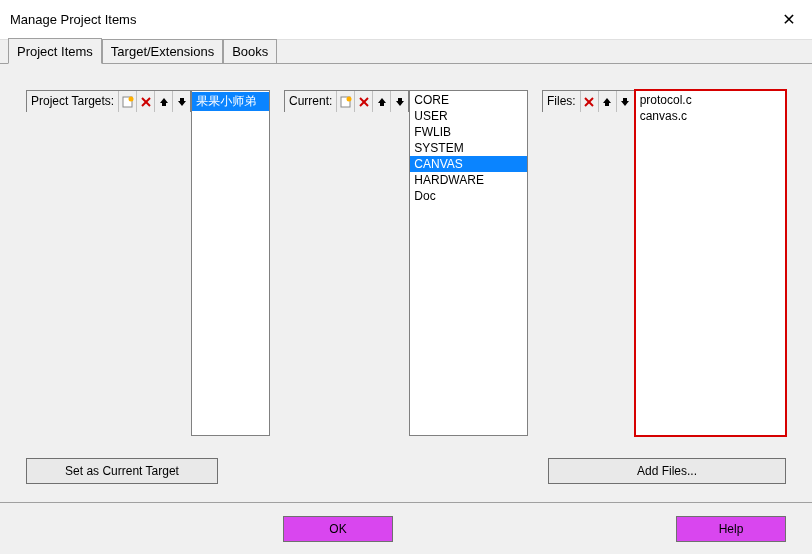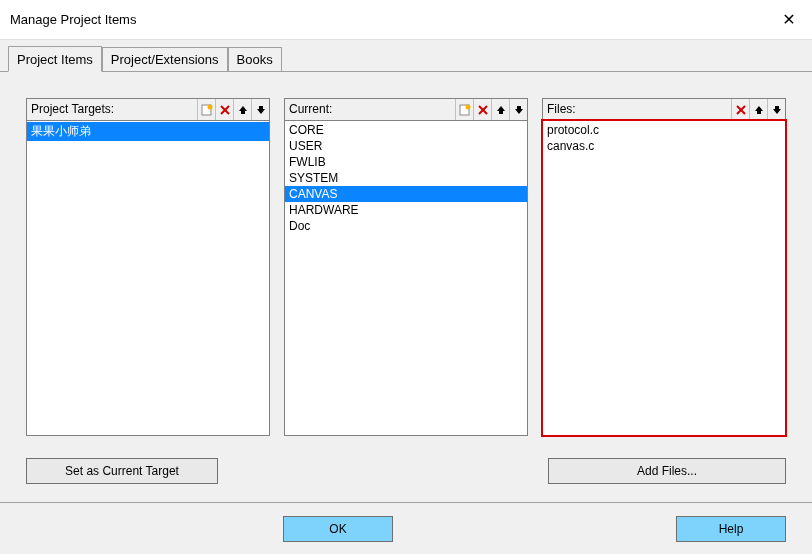--- a/index.html
+++ b/index.html
@@ -5,64 +5,64 @@
 * { box-sizing: border-box; font-family: "Microsoft Sans Serif", Arial, sans-serif; }
 body { margin: 0; background: #f0f0f0; width: 812px; height: 554px; overflow: hidden; font-size: 12px; }
 .window { width: 812px; height: 554px; background: #f0f0f0; display: flex; flex-direction: column; }
 
 
 .titlebar { height: 40px; display: flex; align-items: center; justify-content: space-between; padding: 0 0 0 10px; background: #fff; border-bottom: 1px solid #e0e0e0; }
 .titlebar .title { font-size: 13px; color: #000; }
 .closebtn { width: 46px; height: 32px; display: flex; align-items: center; justify-content: center; font-size: 16px; font-family: Arial; cursor: pointer; }
 
 
-.tabstrip { height: 32px; display: flex; align-items: flex-end; padding: 4px 0 0 8px; border-bottom: 1px solid #a0a0a0; font-family: "Courier New", monospace; font-size: 13px; }
+.tabstrip { height: 24px; display: flex; align-items: flex-end; padding: 4px 0 0 8px; border-bottom: 1px solid #a0a0a0; font-family: "Courier New", monospace; font-size: 13px; }
 .tab { padding: 4px 8px 4px 8px; border: 1px solid #a0a0a0; border-bottom: none; background: #f0f0f0; margin-right: 0; position: relative; }
 .tab.active { background: #f0f0f0; top: 1px; padding-top: 5px; border-bottom: 1px solid #f0f0f0; }
 
 
 .panels { flex: 1; display: flex; gap: 14px; padding: 26px 26px 10px 26px; }
-.panel { flex: 1; display: flex; flex-direction: column; min-width: 0; }
+.panel { flex: 1; display: flex; flex-direction: row; min-width: 0; }
 .panel-header { height: 22px; display: flex; align-items: stretch; justify-content: space-between; border: 1px solid #808080; border-bottom: none; background: #f0f0f0; }
 .panel-header .label { padding: 3px 4px 0 4px; font-size: 12px; }
 .panel-header .tools { display: flex; }
 .toolbtn { width: 18px; display: flex; align-items: center; justify-content: center; cursor: pointer; border-left: 1px solid #c0c0c0; font-size: 11px; }
 .toolbtn svg { width: 12px; height: 12px; display: block; }
 .listbox { flex: 1; border: 1px solid #808080; background: #fff; overflow: auto; padding: 1px 0; }
 .listbox.highlight { outline: 2px solid #d60000; outline-offset: -1px; }
 .list-item { padding: 1px 4px; font-size: 12px; white-space: nowrap; cursor: default; }
 .list-item.selected { background: #0a84ff; color: #fff; }
 
 
 .panel-buttons { display: flex; padding: 12px 26px 18px 26px; }
 .panel-buttons .spacer { flex: 1; }
 .bigbtn { width: 238px; height: 26px; border: 1px solid #707070; background: #e9e9e9; font-size: 12px; cursor: pointer; padding: 0; }
 .bigbtn.left { width: 192px; }
 .bigbtn.right { width: 238px; }
 
 
 .dialog-buttons { height: 52px; border-top: 1px solid #a0a0a0; display: flex; align-items: center; padding: 0 26px 0 0; }
-.dlgbtn { width: 110px; height: 26px; border: 1px solid #707070; background: #7dd3fc; font-size: 12px; cursor: pointer; }
+.dlgbtn { width: 110px; height: 26px; border: 1px solid #707070; background: #d946ef; font-size: 12px; cursor: pointer; }
 .dialog-buttons .mid { flex: 1; display: flex; justify-content: center; gap: 28px; }
 </style>
 </head>
 <body>
 
 <div class="window">
 
   <div class="titlebar">
     <span class="title">Manage Project Items</span>
     <div class="closebtn">
       <span>✕</span>
     </div>
   </div>
 
   <div class="tabstrip">
     <div class="tab active"><span>Project Items</span></div>
-    <div class="tab"><span>Project/Extensions</span></div>
+    <div class="tab"><span>Target/Extensions</span></div>
     <div class="tab"><span>Books</span></div>
   </div>
 
   <div class="panels">
 
     <div class="panel">
       <div class="panel-header">
         <span class="label">Project Targets:</span>
         <div class="tools">
           <div class="toolbtn" title="New">

